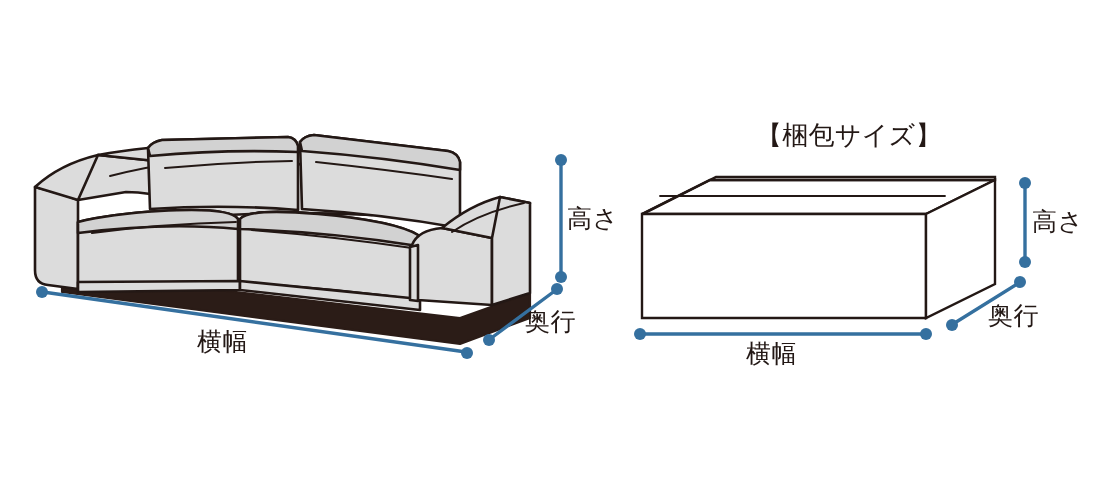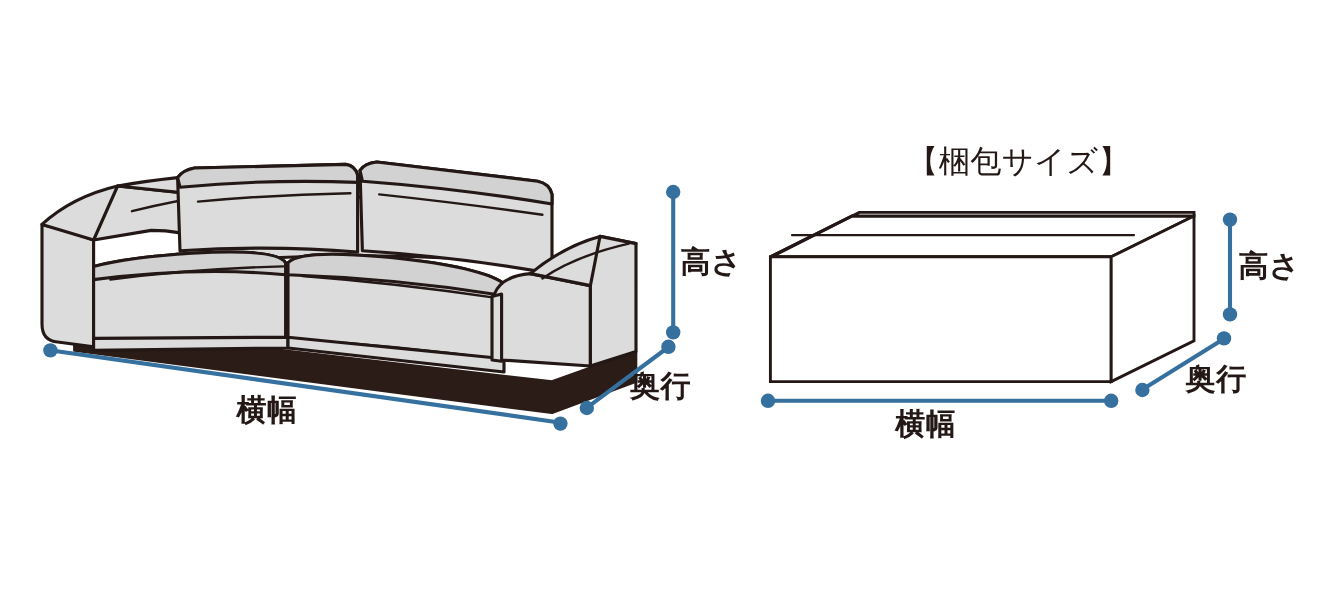--- a/index.html
+++ b/index.html
@@ -21,21 +21,21 @@
   #canvas svg {
     position: absolute;
     top: 0;
     left: 0;
     display: block;
   }
   .dim-label {
     position: absolute;
     font-family: "DejaVu Sans", "Liberation Sans", sans-serif;
     font-size: 25px;
-    font-weight: 700;
+    font-weight: 400;
     color: #231815;
     white-space: nowrap;
     letter-spacing: 0.02em;
     line-height: 1;
   }
   .pkg-title {
     position: absolute;
     font-family: "DejaVu Sans", "Liberation Sans", sans-serif;
     font-size: 26px;
     font-weight: 500;

